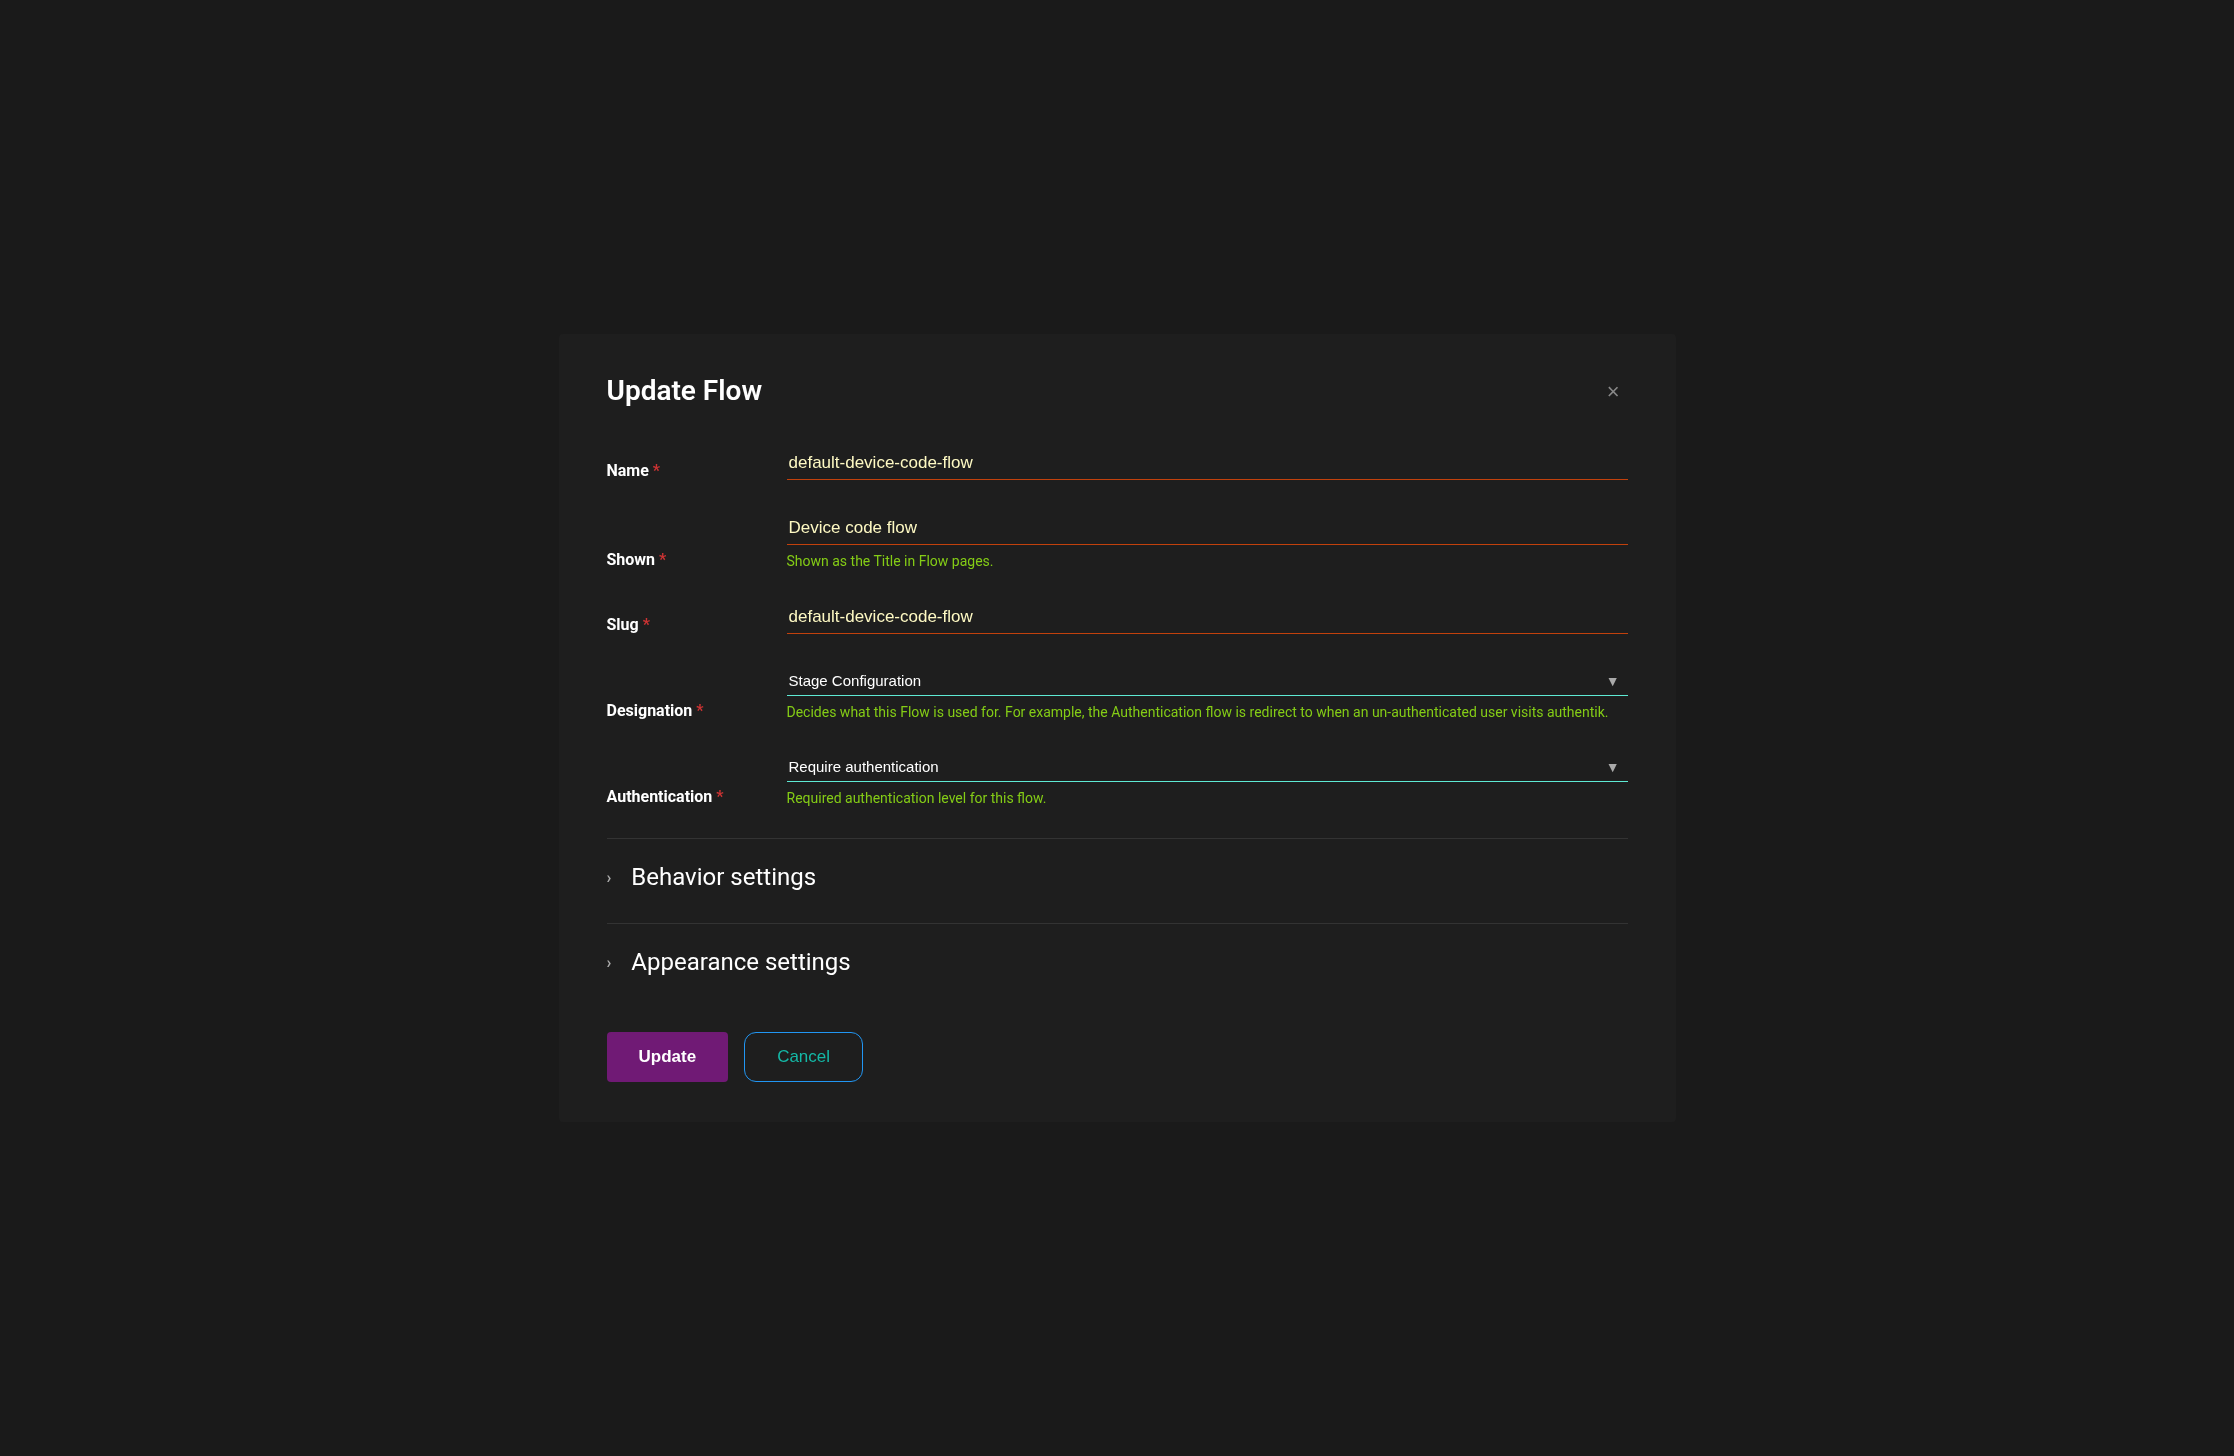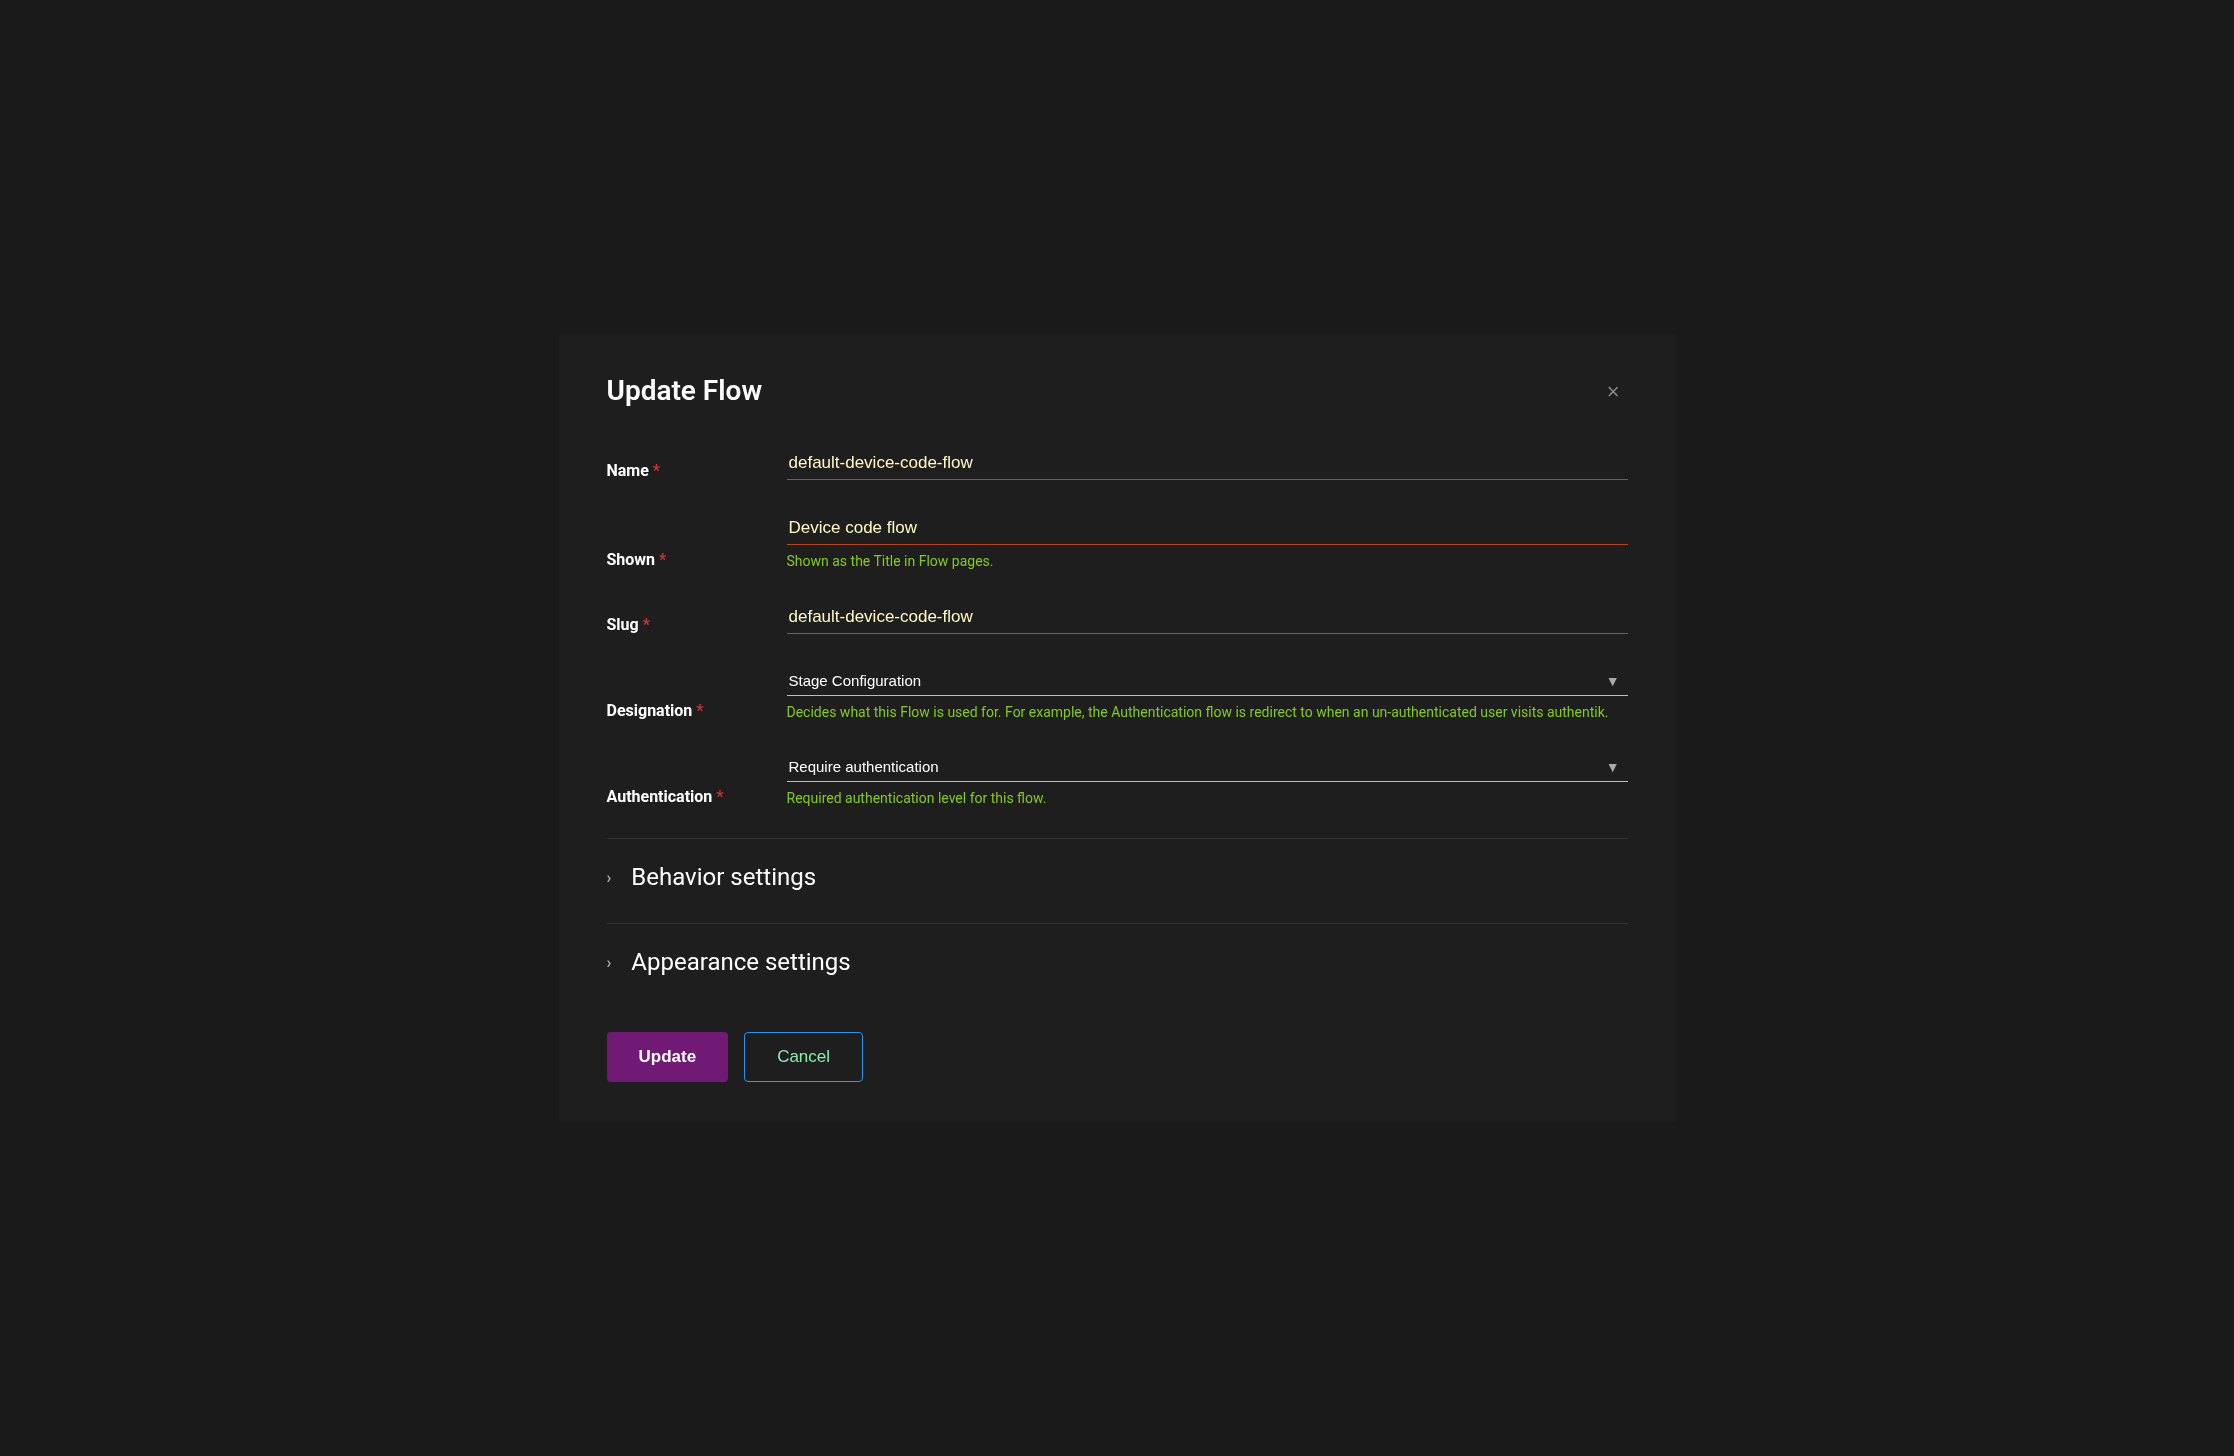--- a/index.html
+++ b/index.html
@@ -163,26 +163,26 @@
       padding: 14px 32px;
       font-size: 17px;
       font-weight: 700;
       border-radius: 4px;
       cursor: pointer;
       min-width: 110px;
     }
 
     .btn-cancel {
       background-color: transparent;
-      color: #86efac;
+      color: #14b8a6;
       border: 1px solid #2196f3;
       padding: 14px 32px;
       font-size: 17px;
       font-weight: 400;
-      border-radius: 4px;
+      border-radius: 12px;
       cursor: pointer;
       min-width: 110px;
     }
   </style>
 </head>
 <body>
 
 <div class="modal">
   <div class="modal-header">
     <h1 class="modal-title">Update Flow</h1>

